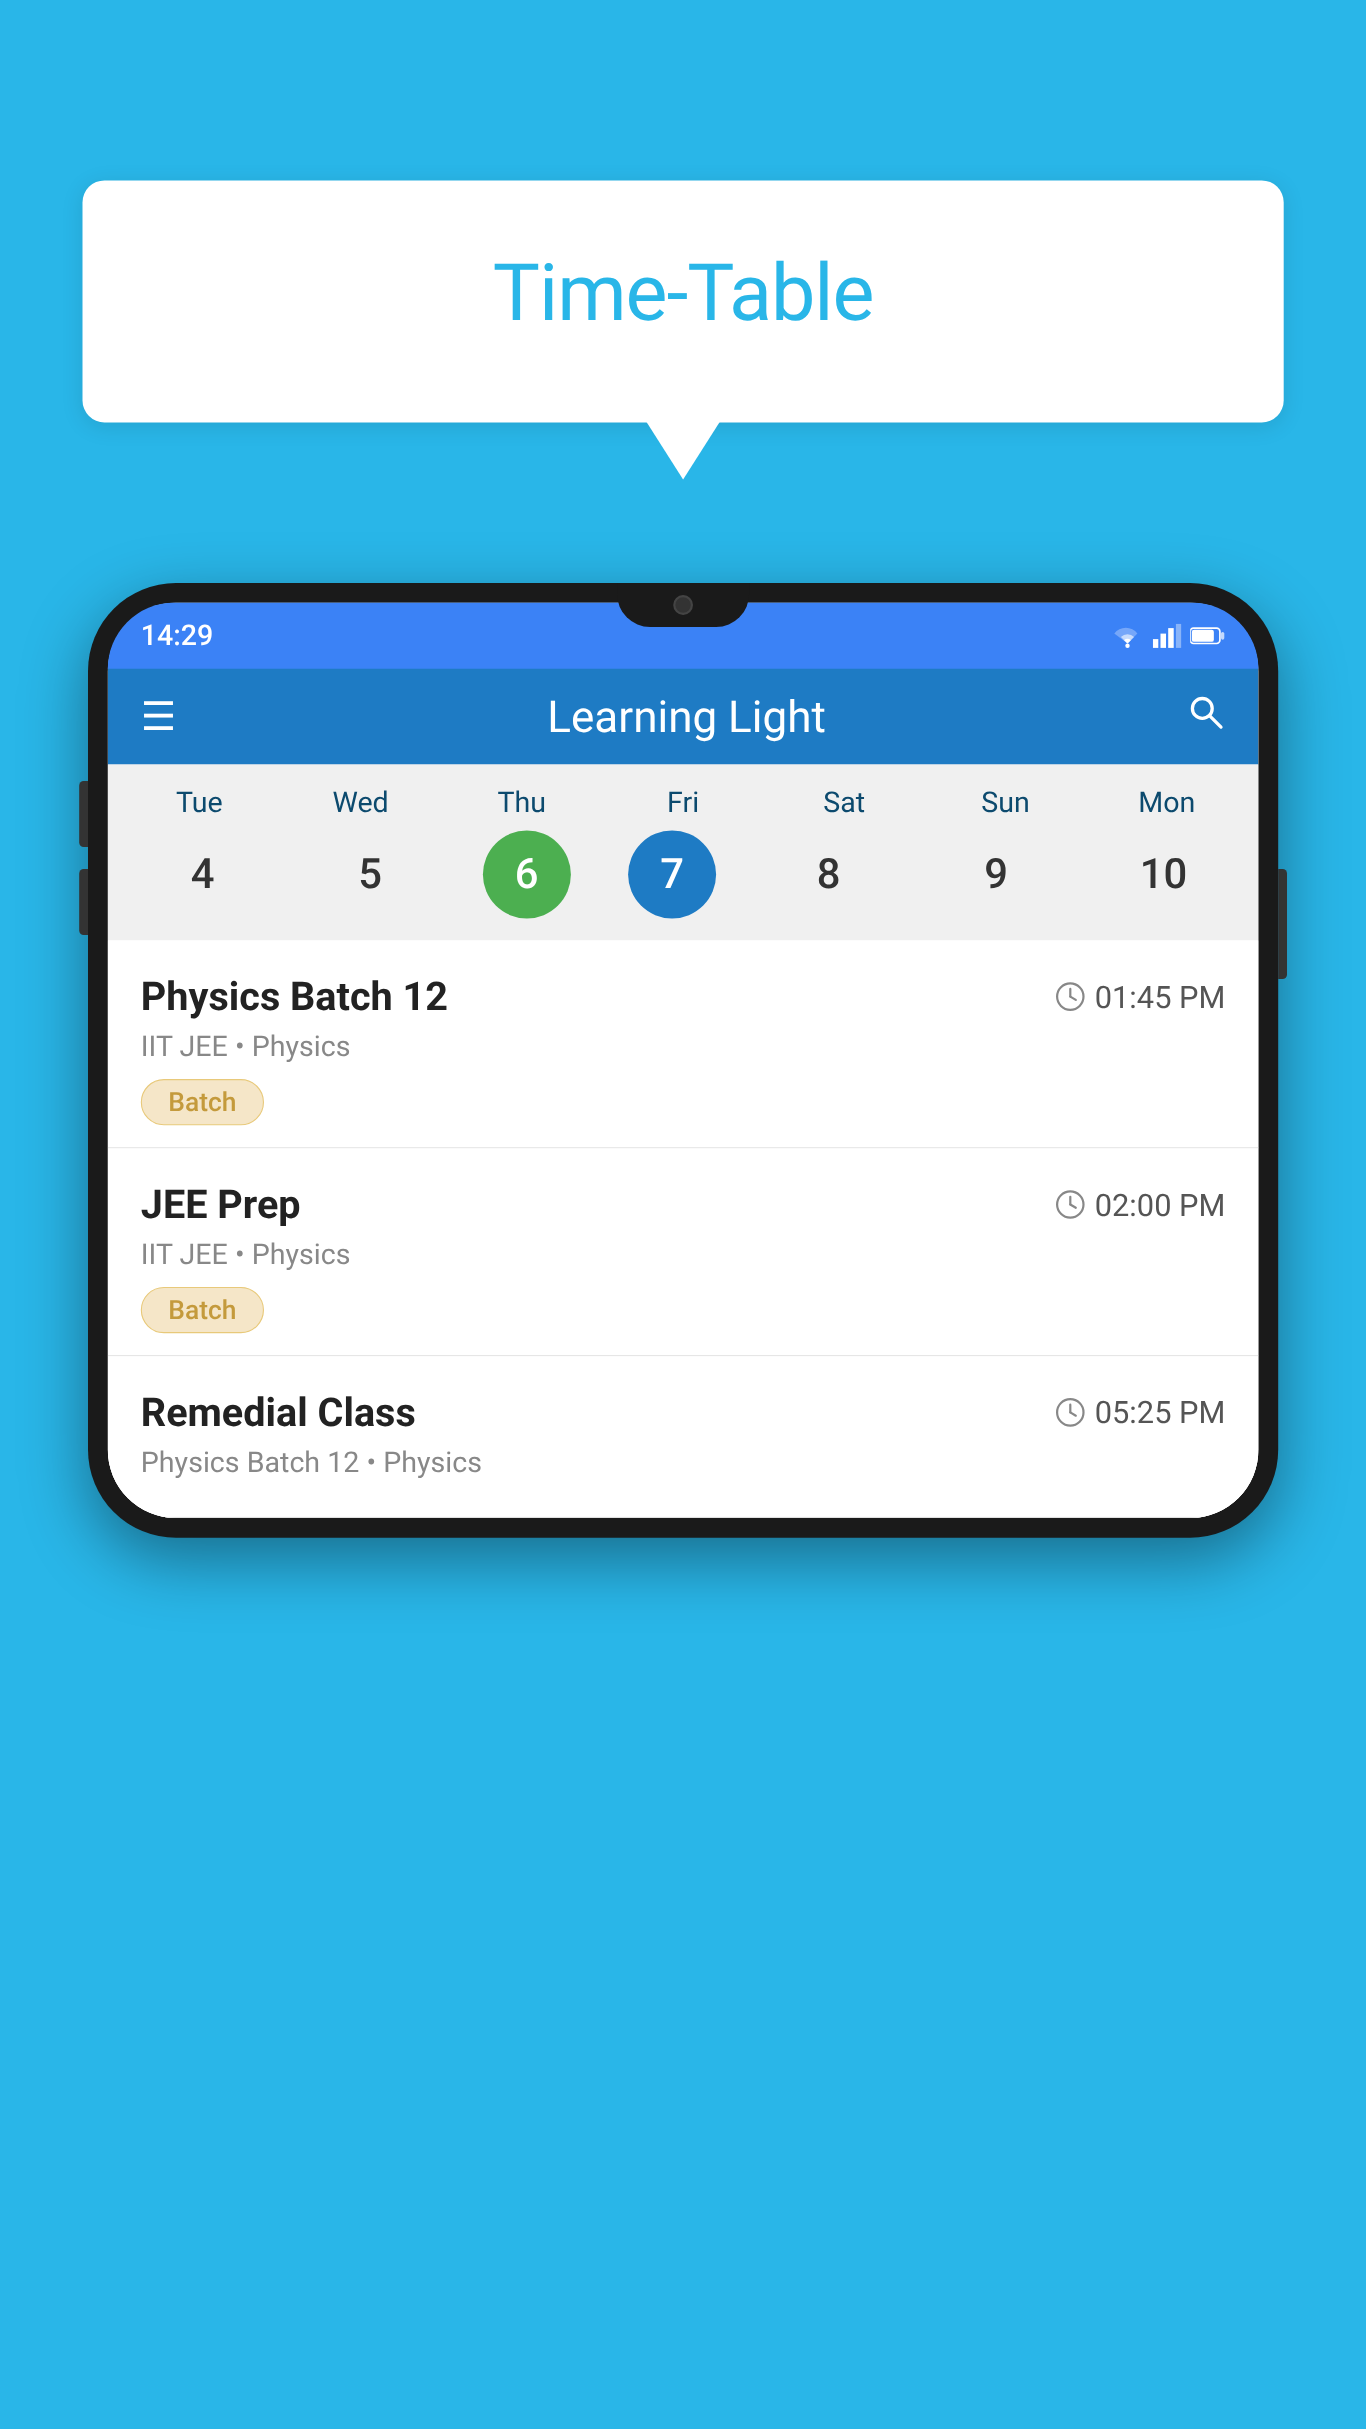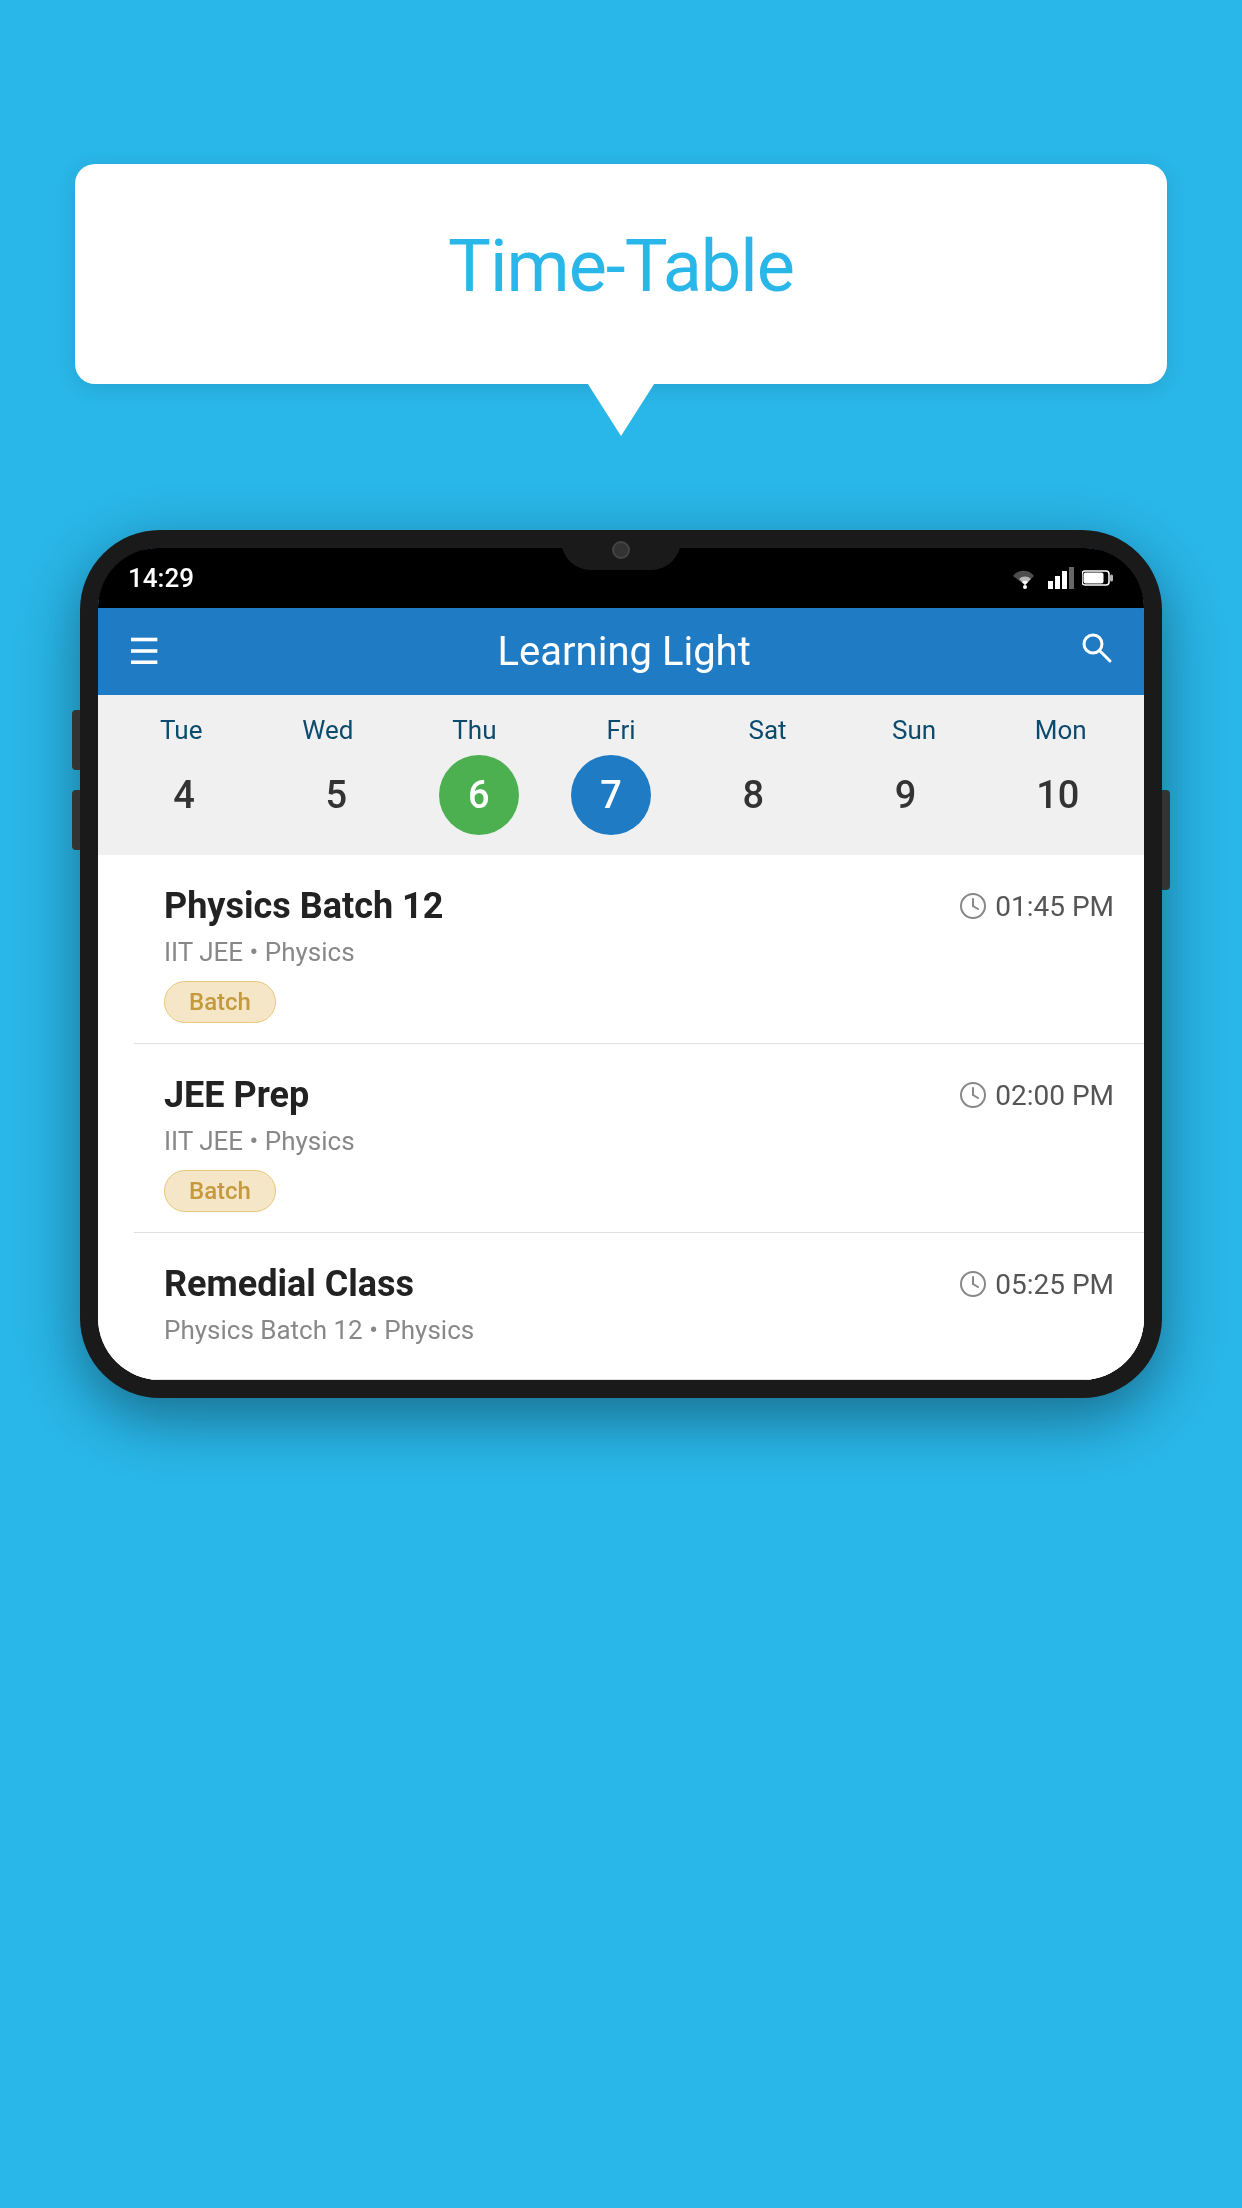--- a/index.html
+++ b/index.html
@@ -75,21 +75,21 @@
       position: relative;
     }
 
     
     .phone-top-bar {
       position: absolute;
       top: 18px;
       left: 18px;
       right: 18px;
       height: 60px;
-      background: #000000;
+      background: #3b82f6;
       border-radius: 62px 62px 0 0;
       z-index: 10;
       display: flex;
       align-items: center;
       justify-content: space-between;
       padding: 0 30px;
     }
 
     .status-time {
       color: white;
@@ -221,21 +221,20 @@
     .selected-date {
       text-align: center;
       font-size: 26px;
       color: #555;
       padding: 8px 0 15px 0;
     }
 
     
     .schedule-list {
       background: white;
-      padding-left: 36px;
     }
 
     .schedule-item {
       background: white;
       padding: 30px 30px 20px 30px;
       border-bottom: 1px solid #e0e0e0;
     }
 
     .schedule-item-header {
       display: flex;

